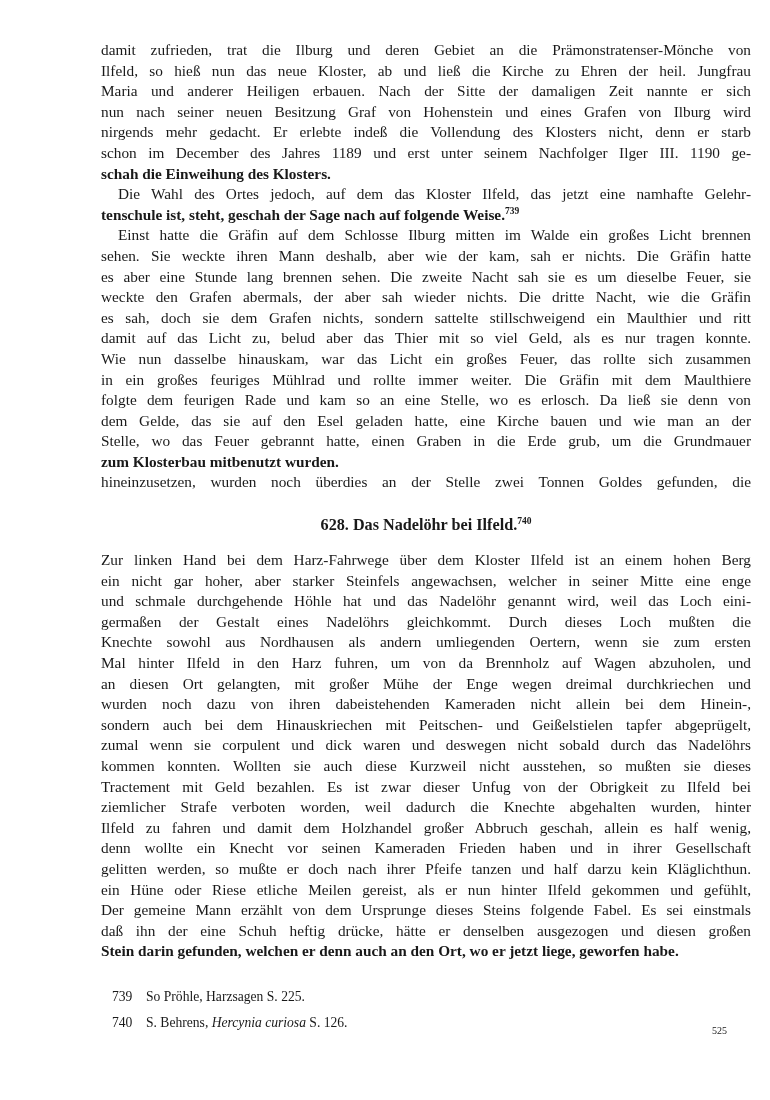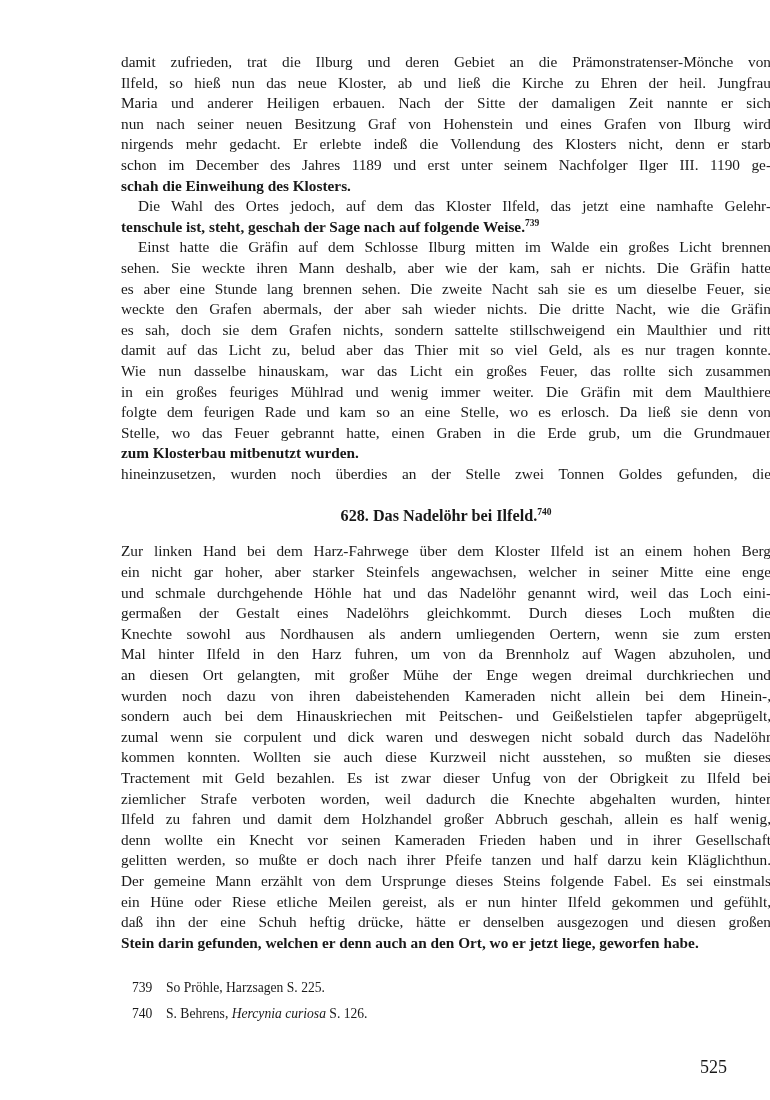--- a/index.html
+++ b/index.html
@@ -6,25 +6,24 @@
   body {
     width: 770px; height: 1100px;
     background: #ffffff;
     color: #191919;
     font-family: "Liberation Serif", "DejaVu Serif", serif;
     position: relative;
     overflow: hidden;
   }
   .textblock {
     position: absolute;
-    left: 101px; top: 52px;
+    left: 101px; top: 40px;
     width: 650px;
     font-size: 15.3px;
     line-height: 20.6px;
-    margin-left: 20px;
   }
   .para { margin: 0; }
   .line { text-align: justify; text-align-last: justify; }
   .line.last { text-align-last: left; font-weight: bold; }
   .indent .line:first-child { text-indent: 17px; }
   .indent-line { text-indent: 17px; }
   sup { font-size: 9.5px; line-height: 0; vertical-align: super; }
   .heading {
     text-align: center;
     text-align-last: center;
@@ -39,23 +38,23 @@
     margin-top: 25px;
     padding-left: 11px;
     font-size: 13.6px;
     line-height: 19px;
   }
   .footnote { display: flex; margin-bottom: 7px; text-align: left; text-align-last: left; }
   .fn-num { width: 34px; flex: none; }
   .fn-text i { font-style: italic; }
   .page-number {
     position: absolute;
-    top: 1060px;
+    top: 1024px;
     right: 43px;
-    font-size: 18px;
+    font-size: 10px;
     line-height: 14px;
   }
 </style>
 </head>
 <body>
 
 <div class="textblock">
 
   <div class="para">
       <div class="line">damit zufrieden, trat die Ilburg und deren Gebiet an die Prämonstratenser-Mönche von</div>
@@ -75,50 +74,51 @@
   </div>
 
   <div class="para indent">
       <div class="line">Einst hatte die Gräfin auf dem Schlosse Ilburg mitten im Walde ein großes Licht brennen</div>
       <div class="line">sehen. Sie weckte ihren Mann deshalb, aber wie der kam, sah er nichts. Die Gräfin hatte</div>
       <div class="line">es aber eine Stunde lang brennen sehen. Die zweite Nacht sah sie es um dieselbe Feuer, sie</div>
       <div class="line">weckte den Grafen abermals, der aber sah wieder nichts. Die dritte Nacht, wie die Gräfin</div>
       <div class="line">es sah, doch sie dem Grafen nichts, sondern sattelte stillschweigend ein Maulthier und ritt</div>
       <div class="line">damit auf das Licht zu, belud aber das Thier mit so viel Geld, als es nur tragen konnte.</div>
       <div class="line">Wie nun dasselbe hinauskam, war das Licht ein großes Feuer, das rollte sich zusammen</div>
-      <div class="line">in ein großes feuriges Mühlrad und wenig immer weiter. Die Gräfin mit dem Maulthiere</div>
+      <div class="line">in ein großes feuriges Mühlrad und rollte immer weiter. Die Gräfin mit dem Maulthiere</div>
       <div class="line">folgte dem feurigen Rade und kam so an eine Stelle, wo es erlosch. Da ließ sie denn von</div>
+      <div class="line">dem Gelde, das sie auf den Esel geladen hatte, eine Kirche bauen und wie man an der</div>
       <div class="line">Stelle, wo das Feuer gebrannt hatte, einen Graben in die Erde grub, um die Grundmauer</div>
       <div class="line last">zum Klosterbau mitbenutzt wurden.</div>
       <div class="line">hineinzusetzen, wurden noch überdies an der Stelle zwei Tonnen Goldes gefunden, die</div>
     </div>
 
   <div class="heading">
     <span>628. Das Nadelöhr bei Ilfeld.</span><sup>740</sup>
   </div>
 
   <div class="para para4">
       <div class="line">Zur linken Hand bei dem Harz-Fahrwege über dem Kloster Ilfeld ist an einem hohen Berg</div>
       <div class="line">ein nicht gar hoher, aber starker Steinfels angewachsen, welcher in seiner Mitte eine enge</div>
       <div class="line">und schmale durchgehende Höhle hat und das Nadelöhr genannt wird, weil das Loch eini-</div>
       <div class="line">germaßen der Gestalt eines Nadelöhrs gleichkommt. Durch dieses Loch mußten die</div>
       <div class="line">Knechte sowohl aus Nordhausen als andern umliegenden Oertern, wenn sie zum ersten</div>
       <div class="line">Mal hinter Ilfeld in den Harz fuhren, um von da Brennholz auf Wagen abzuholen, und</div>
       <div class="line">an diesen Ort gelangten, mit großer Mühe der Enge wegen dreimal durchkriechen und</div>
       <div class="line">wurden noch dazu von ihren dabeistehenden Kameraden nicht allein bei dem Hinein-,</div>
       <div class="line">sondern auch bei dem Hinauskriechen mit Peitschen- und Geißelstielen tapfer abgeprügelt,</div>
-      <div class="line">zumal wenn sie corpulent und dick waren und deswegen nicht sobald durch das Nadelöhr</div>
+      <div class="line">zumal wenn sie corpulent und dick waren und deswegen nicht sobald durch das Nadelöhrs</div>
       <div class="line">kommen konnten. Wollten sie auch diese Kurzweil nicht ausstehen, so mußten sie dieses</div>
       <div class="line">Tractement mit Geld bezahlen. Es ist zwar dieser Unfug von der Obrigkeit zu Ilfeld bei</div>
       <div class="line">ziemlicher Strafe verboten worden, weil dadurch die Knechte abgehalten wurden, hinter</div>
       <div class="line">Ilfeld zu fahren und damit dem Holzhandel großer Abbruch geschah, allein es half wenig,</div>
       <div class="line">denn wollte ein Knecht vor seinen Kameraden Frieden haben und in ihrer Gesellschaft</div>
       <div class="line">gelitten werden, so mußte er doch nach ihrer Pfeife tanzen und half darzu kein Kläglichthun.</div>
+      <div class="line">ein Hüne oder Riese etliche Meilen gereist, als er nun hinter Ilfeld gekommen und gefühlt,</div>
       <div class="line">Der gemeine Mann erzählt von dem Ursprunge dieses Steins folgende Fabel. Es sei einstmals</div>
-      <div class="line">ein Hüne oder Riese etliche Meilen gereist, als er nun hinter Ilfeld gekommen und gefühlt,</div>
       <div class="line">daß ihn der eine Schuh heftig drücke, hätte er denselben ausgezogen und diesen großen</div>
       <div class="line last">Stein darin gefunden, welchen er denn auch an den Ort, wo er jetzt liege, geworfen habe.</div>
     </div>
 
   <div class="footnotes">
     <div class="footnote">
       <span class="fn-num">739</span>
       <span class="fn-text">So Pröhle, Harzsagen S. 225.</span>
     </div>
     <div class="footnote">

